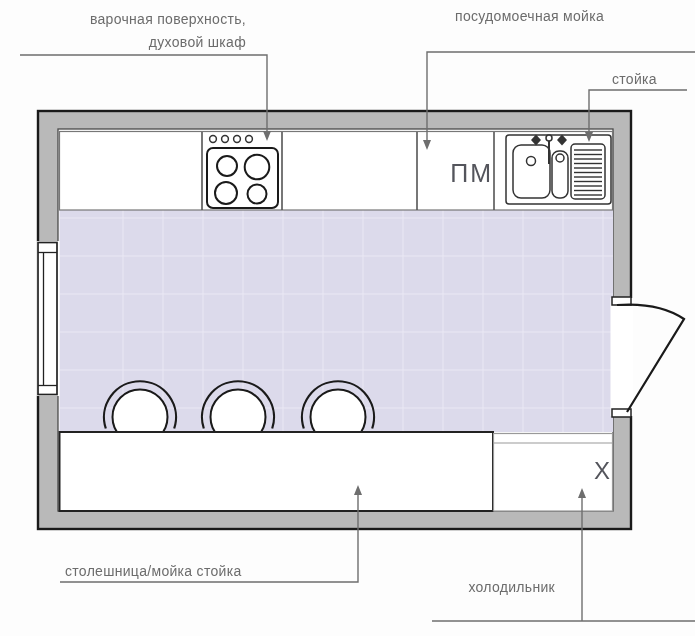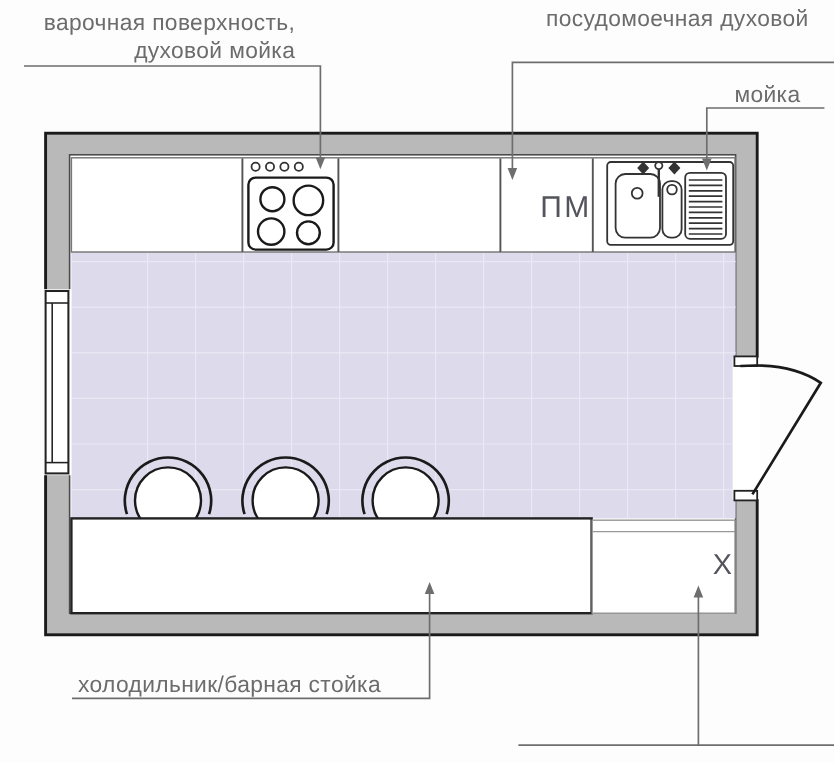--- a/index.html
+++ b/index.html
@@ -1,21 +1,21 @@
 <!DOCTYPE html>
 <html style="--wall: #b9b9b9; --wall_outline: #1a1a1a; --floor: #dcdaeb; --floor_grid: #eae8f4; --leader: #6e6e6e; --label_text: #6c6c6c; --mark_text: #54555c;"><head>
 <meta charset="utf-8">
 <style>
   html,body{margin:0;padding:0;background:#ffffff;}
   #stage{
     position:relative;width:695px;height:636px;background:#fdfdfd;overflow:hidden;
     font-family:"Liberation Sans", sans-serif;
   }
   .label{
-    position:absolute;color:var(--label_text);font-size:19px;line-height:23px;
+    position:absolute;color:var(--label_text);font-size:14px;line-height:23px;
     letter-spacing:.3px;white-space:nowrap;
   }
   .label .ln{display:block;}
   .mark{
     position:absolute;color:var(--mark_text);font-size:25px;letter-spacing:2px;
     text-align:right;font-weight:400;
   }
   svg{position:absolute;left:0;top:0;}
   
   .wall{fill:var(--wall);stroke:var(--wall_outline);stroke-width:2.4;}
@@ -173,30 +173,31 @@
       <polygon class="arrow" points="354,495 362,495 358,485"></polygon>
 
       <path class="leader" d="M432 621 H695"></path>
       <path class="leader" d="M582 621 V497"></path>
       <polygon class="arrow" points="578,498 586,498 582,488"></polygon>
     </g>
   </svg>
 
   <div class="label" style="left:20px;top:8px;width:226px;text-align:right;">
     <span class="ln">варочная поверхность,</span>
-    <span class="ln">духовой мойка</span>
+    <span class="ln">духовой шкаф</span>
   </div>
 
   <div class="label" style="left:455px;top:5px;text-align:left;">
-    <span class="ln">посудомоечная духовой</span>
+    <span class="ln">посудомоечная мойка</span>
   </div>
 
-  <div class="label" style="left:612px;top:68px;">мойка</div>
-
-  <div class="label" style="left:65px;top:560px;">холодильник/барная стойка</div>
+  <div class="label" style="left:612px;top:68px;">стойка</div>
+
+  <div class="label" style="left:65px;top:560px;">столешница/мойка стойка</div>
 
   <div class="label" style="left:400px;top:576px;width:155px;text-align:right;line-height:22px;">
+    <span class="ln">холодильник</span>
   </div>
 
   <div class="mark" style="left:417px;top:159px;width:76px;">ПМ</div>
   <div class="mark" style="left:493px;top:457px;width:119px;font-size:24px;">Х</div>
 
 </div>
 
 </body></html>

